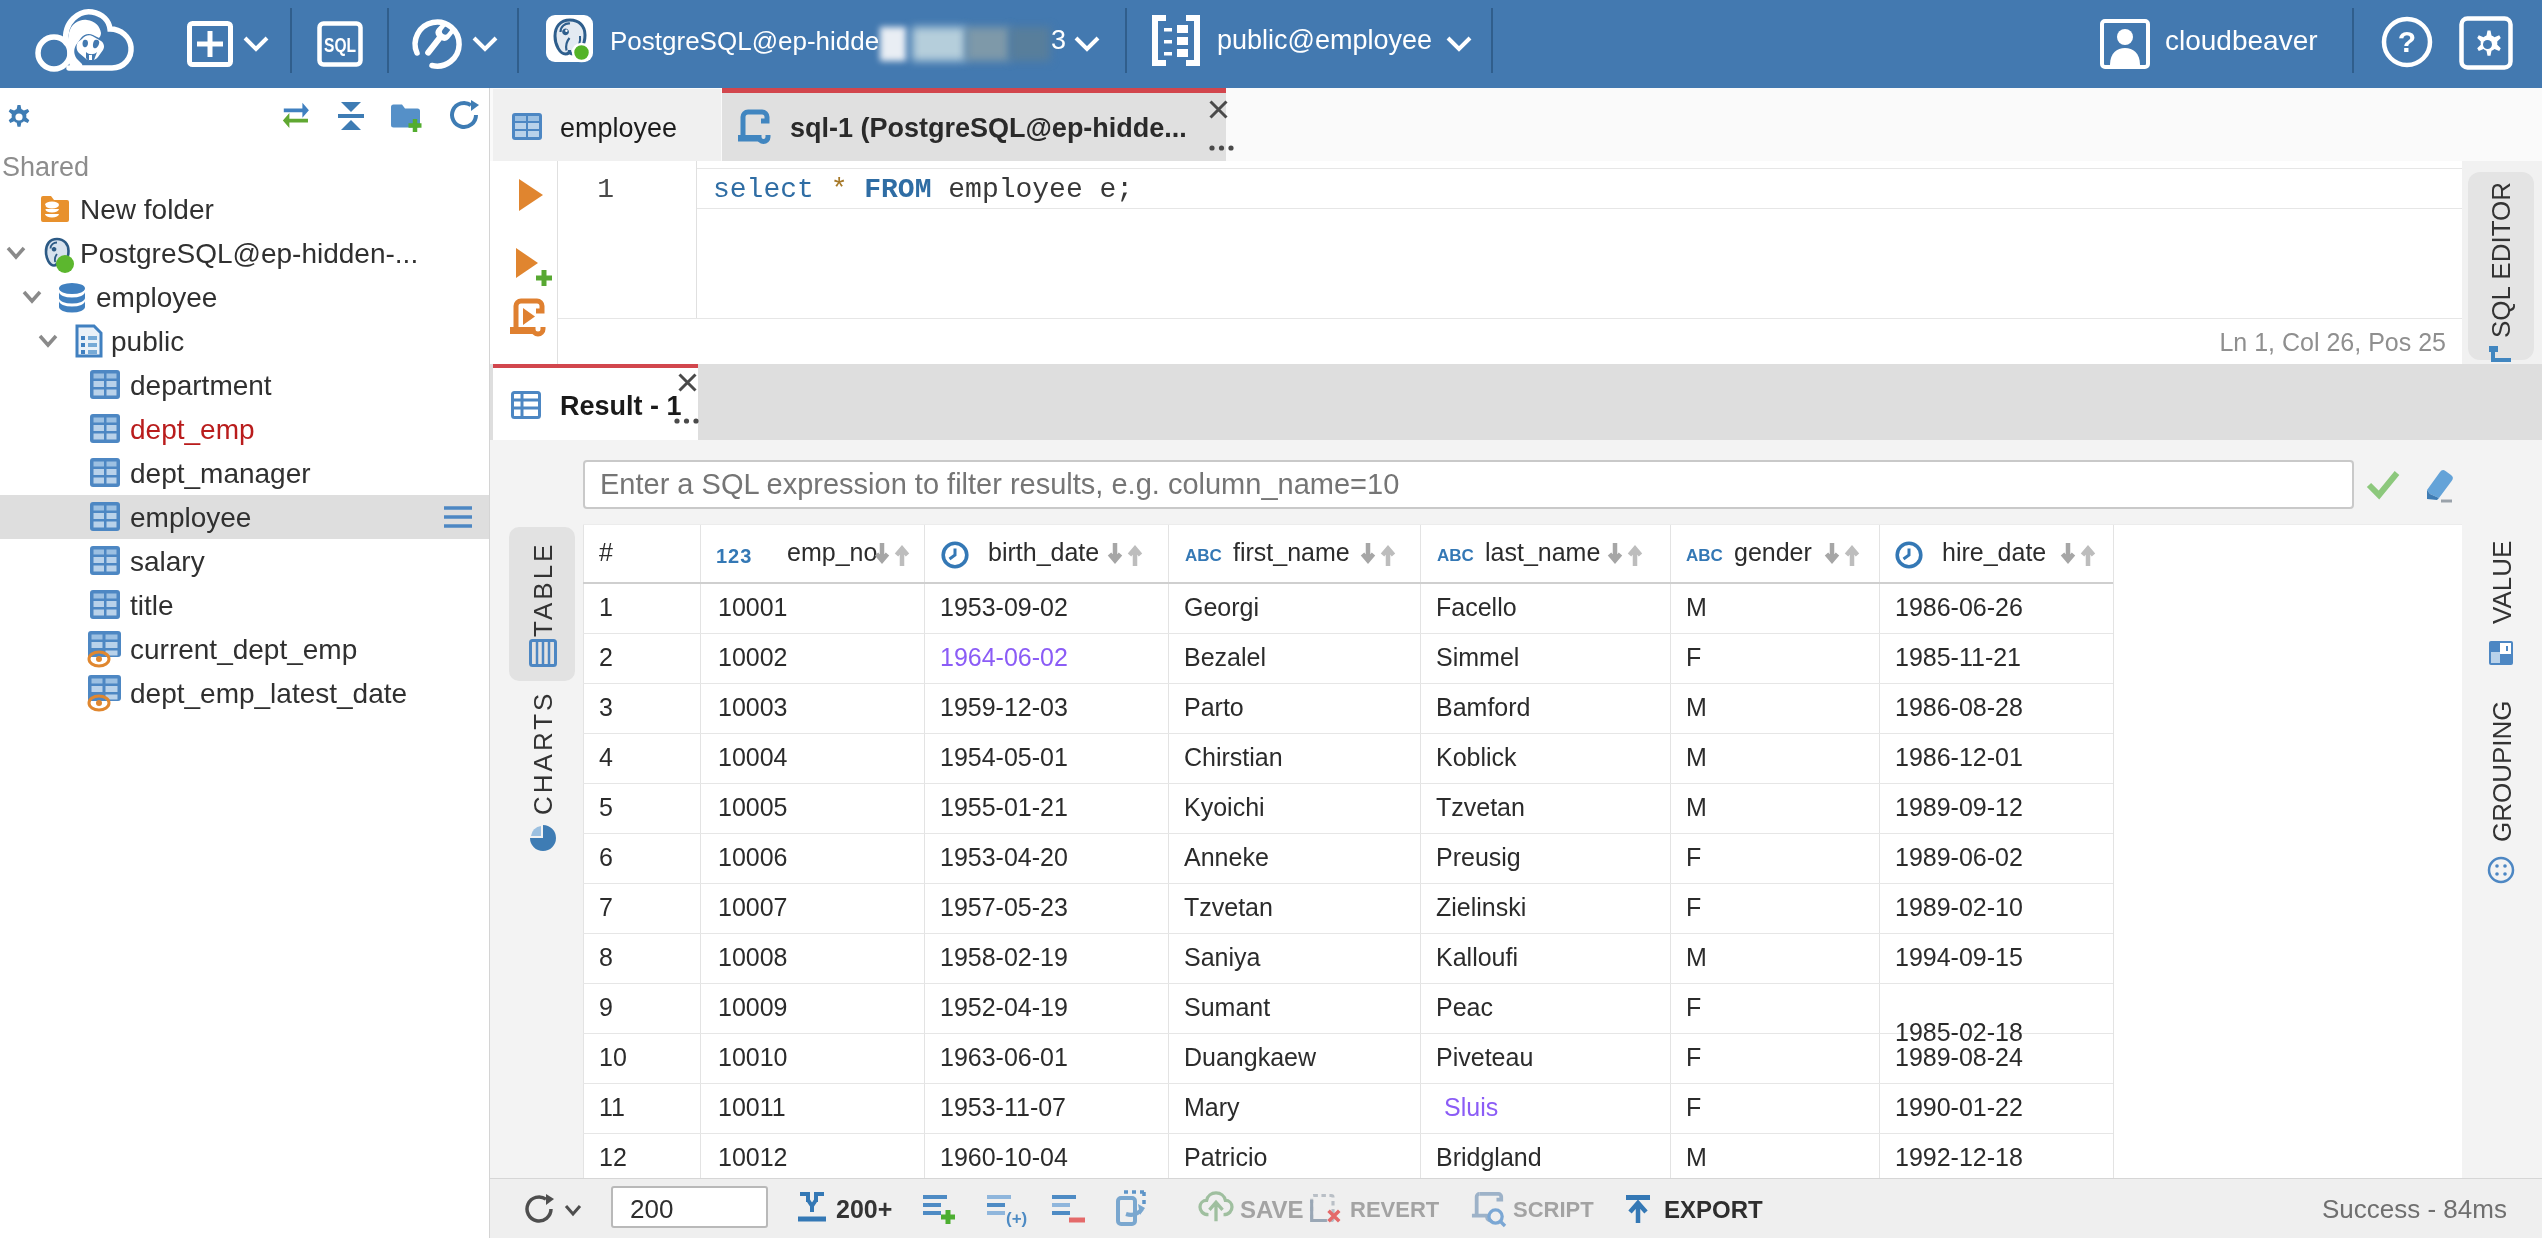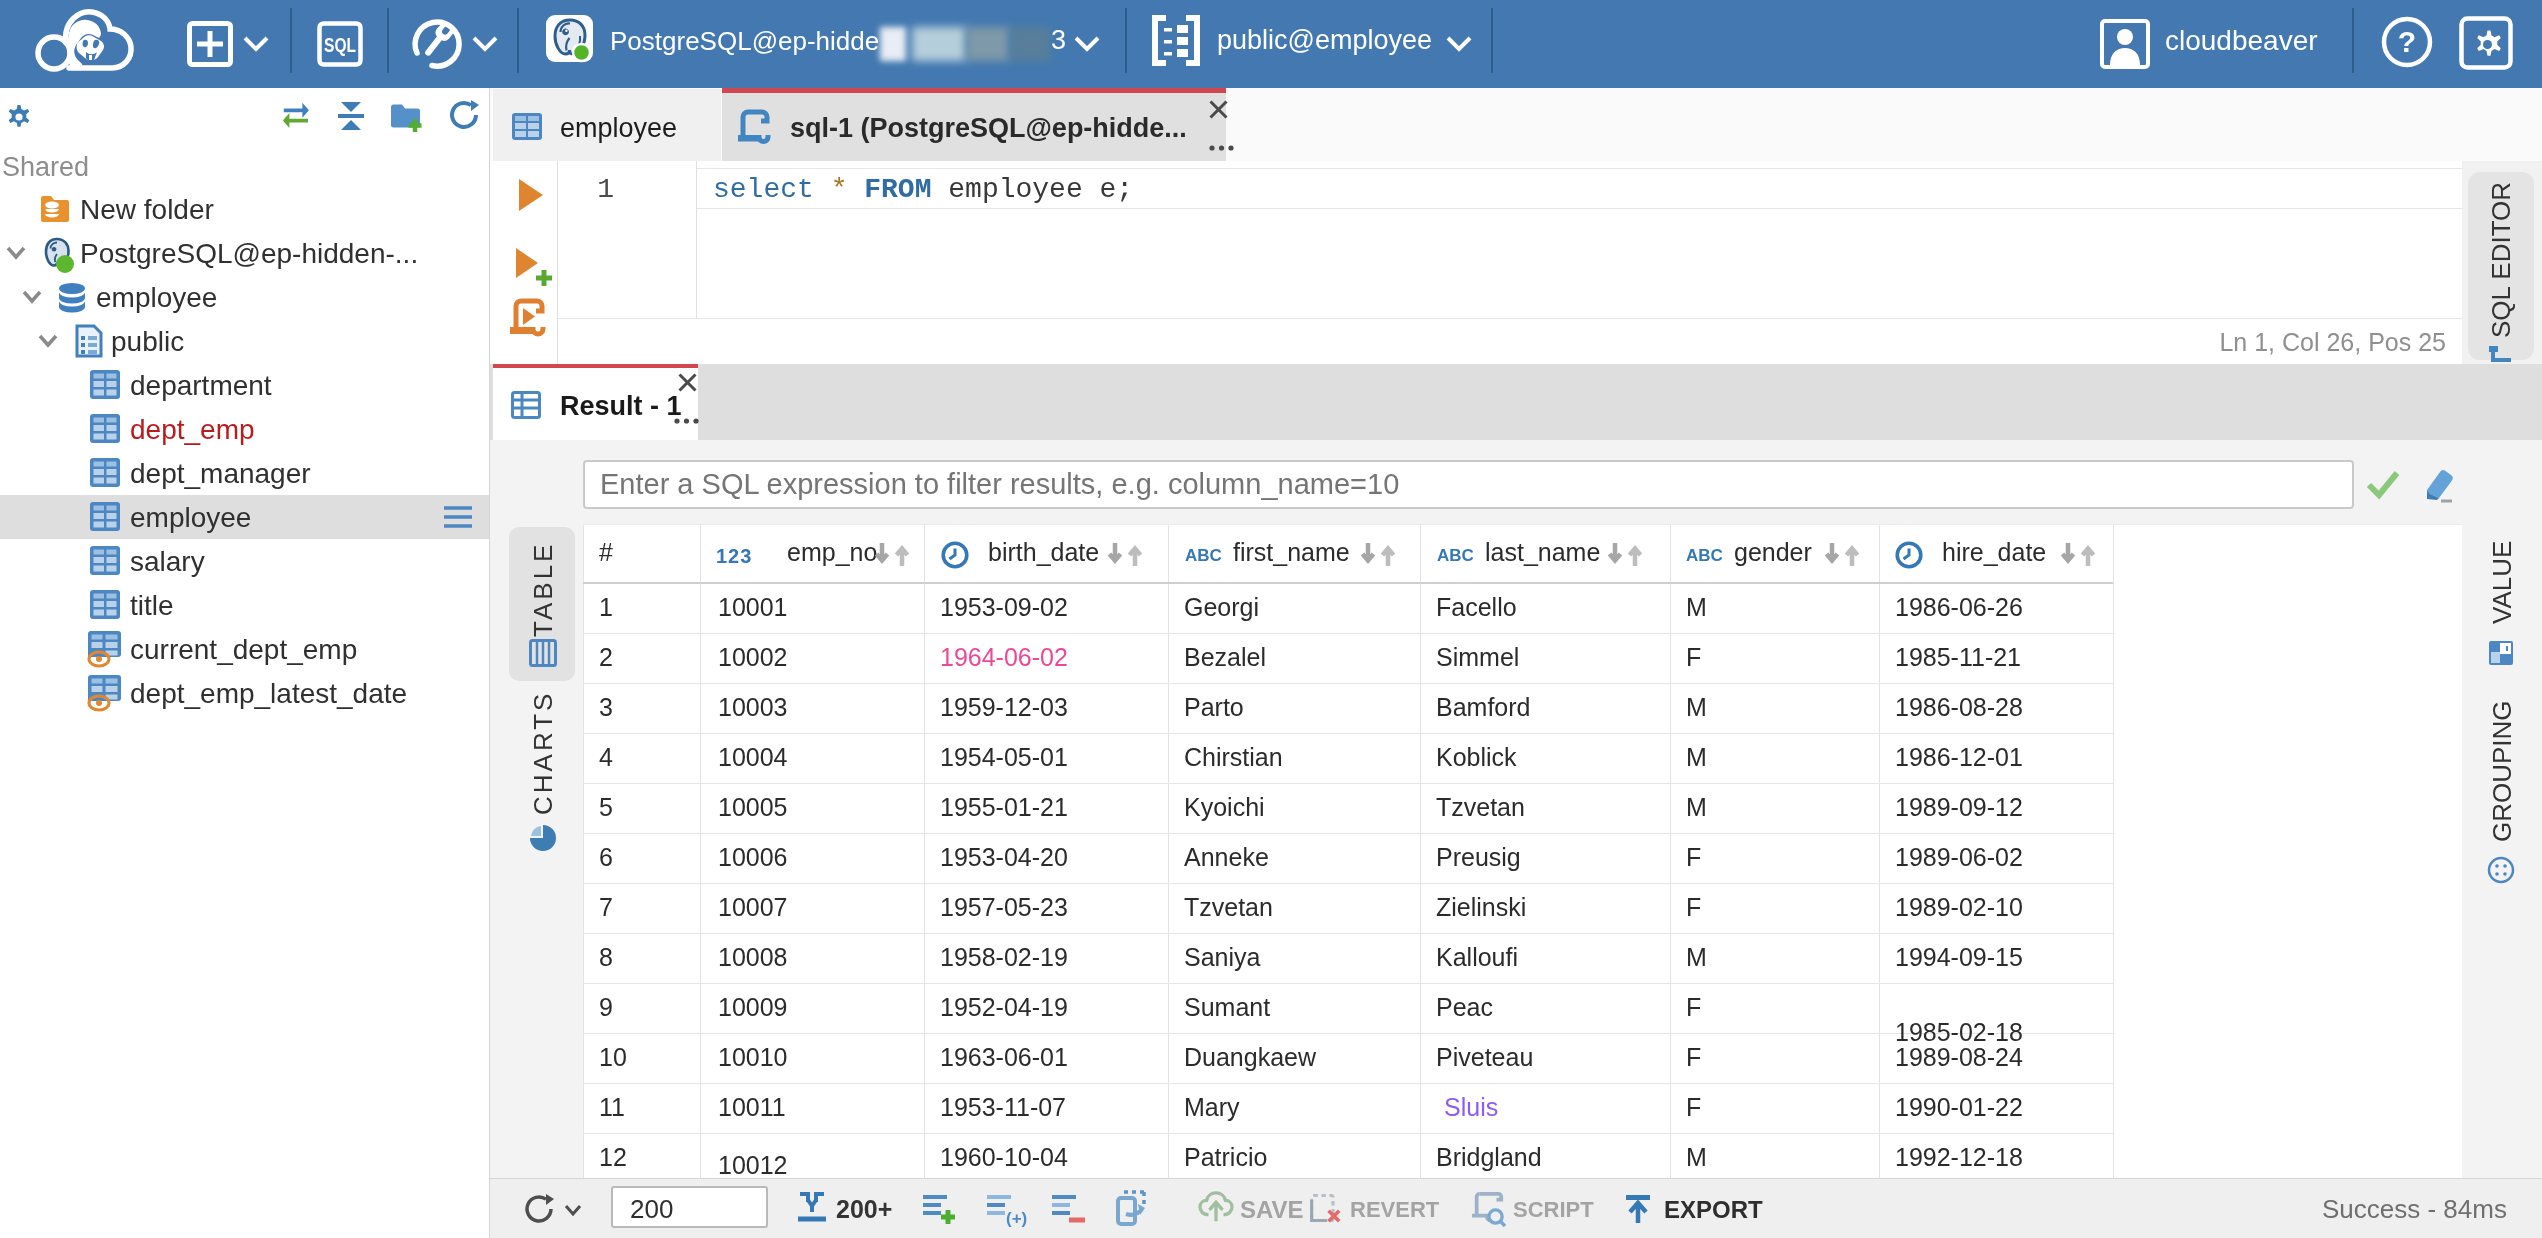--- a/index.html
+++ b/index.html
@@ -477,21 +477,21 @@
 </svg>
 <div class="tx" style="left:599px;top:593px;font-size:25px;color:#2b2b2b;">1</div>
 <div class="tx" style="left:718px;top:593px;font-size:25px;color:#2b2b2b;">10001</div>
 <div class="tx" style="left:940px;top:593px;font-size:25px;color:#2b2b2b;">1953-09-02</div>
 <div class="tx" style="left:1184px;top:593px;font-size:25px;color:#2b2b2b;">Georgi</div>
 <div class="tx" style="left:1436px;top:593px;font-size:25px;color:#2b2b2b;">Facello</div>
 <div class="tx" style="left:1686px;top:593px;font-size:25px;color:#2b2b2b;">M</div>
 <div class="tx" style="left:1895px;top:593px;font-size:25px;color:#2b2b2b;">1986-06-26</div>
 <div class="tx" style="left:599px;top:643px;font-size:25px;color:#2b2b2b;">2</div>
 <div class="tx" style="left:718px;top:643px;font-size:25px;color:#2b2b2b;">10002</div>
-<div class="tx" style="left:940px;top:643px;font-size:25px;color:#ec4899;">1964-06-02</div>
+<div class="tx" style="left:940px;top:643px;font-size:25px;color:#8b5cf6;">1964-06-02</div>
 <div class="tx" style="left:1184px;top:643px;font-size:25px;color:#2b2b2b;">Bezalel</div>
 <div class="tx" style="left:1436px;top:643px;font-size:25px;color:#2b2b2b;">Simmel</div>
 <div class="tx" style="left:1686px;top:643px;font-size:25px;color:#2b2b2b;">F</div>
 <div class="tx" style="left:1895px;top:643px;font-size:25px;color:#2b2b2b;">1985-11-21</div>
 <div class="tx" style="left:599px;top:693px;font-size:25px;color:#2b2b2b;">3</div>
 <div class="tx" style="left:718px;top:693px;font-size:25px;color:#2b2b2b;">10003</div>
 <div class="tx" style="left:940px;top:693px;font-size:25px;color:#2b2b2b;">1959-12-03</div>
 <div class="tx" style="left:1184px;top:693px;font-size:25px;color:#2b2b2b;">Parto</div>
 <div class="tx" style="left:1436px;top:693px;font-size:25px;color:#2b2b2b;">Bamford</div>
 <div class="tx" style="left:1686px;top:693px;font-size:25px;color:#2b2b2b;">M</div>
@@ -546,21 +546,21 @@
 <div class="tx" style="left:1686px;top:1043px;font-size:25px;color:#2b2b2b;">F</div>
 <div class="tx" style="left:1895px;top:1043px;font-size:25px;color:#2b2b2b;">1989-08-24</div>
 <div class="tx" style="left:599px;top:1093px;font-size:25px;color:#2b2b2b;">11</div>
 <div class="tx" style="left:718px;top:1093px;font-size:25px;color:#2b2b2b;">10011</div>
 <div class="tx" style="left:940px;top:1093px;font-size:25px;color:#2b2b2b;">1953-11-07</div>
 <div class="tx" style="left:1184px;top:1093px;font-size:25px;color:#2b2b2b;text-align:center;">Mary</div>
 <div class="tx" style="left:1436px;top:1093px;font-size:25px;color:#8b5cf6;margin-left:8px;">Sluis</div>
 <div class="tx" style="left:1686px;top:1093px;font-size:25px;color:#2b2b2b;">F</div>
 <div class="tx" style="left:1895px;top:1093px;font-size:25px;color:#2b2b2b;">1990-01-22</div>
 <div class="tx" style="left:599px;top:1143px;font-size:25px;color:#2b2b2b;">12</div>
-<div class="tx" style="left:718px;top:1143px;font-size:25px;color:#2b2b2b;margin-top:8px;">10012</div>
+<div class="tx" style="left:718px;top:1143px;font-size:25px;color:#2b2b2b;">10012</div>
 <div class="tx" style="left:940px;top:1143px;font-size:25px;color:#2b2b2b;">1960-10-04</div>
 <div class="tx" style="left:1184px;top:1143px;font-size:25px;color:#2b2b2b;">Patricio</div>
 <div class="tx" style="left:1436px;top:1143px;font-size:25px;color:#2b2b2b;">Bridgland</div>
 <div class="tx" style="left:1686px;top:1143px;font-size:25px;color:#2b2b2b;">M</div>
 <div class="tx" style="left:1895px;top:1143px;font-size:25px;color:#2b2b2b;">1992-12-18</div>
 
 <div class="ab" style="left:490px;top:1178px;width:2052px;height:60px;background:#efefef;border-top:1px solid #d6d6d6;box-sizing:border-box;"></div>
 <div id="toolbar"></div>
 
 <svg style="left:524px;top:1194px;" width="30" height="30" viewBox="0 0 30 30">

